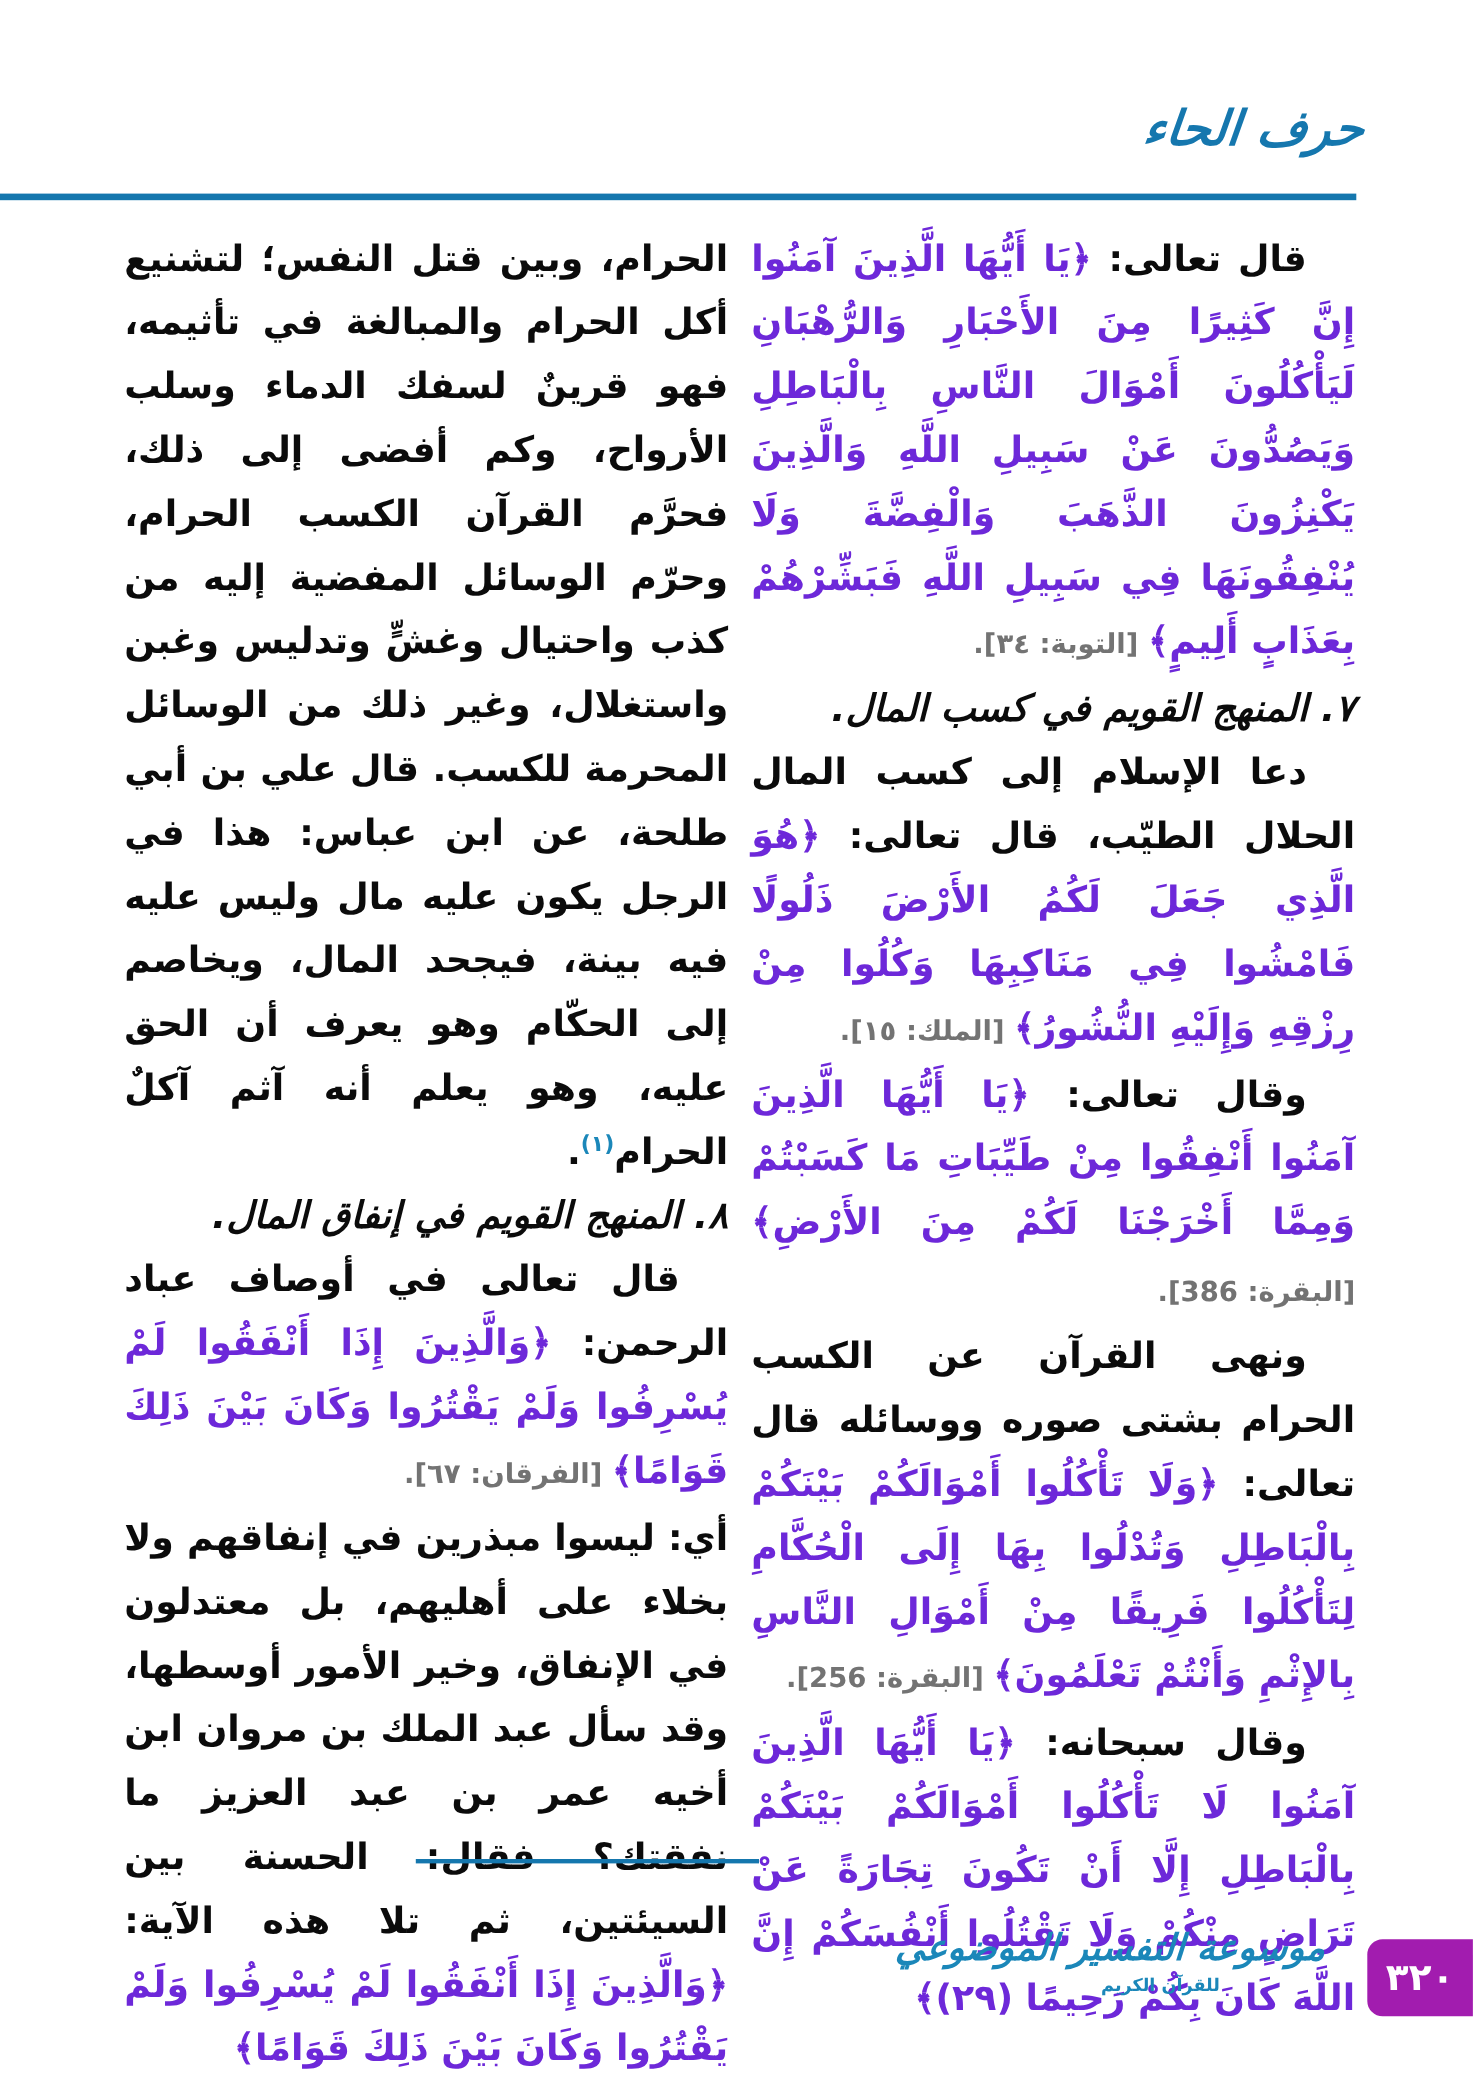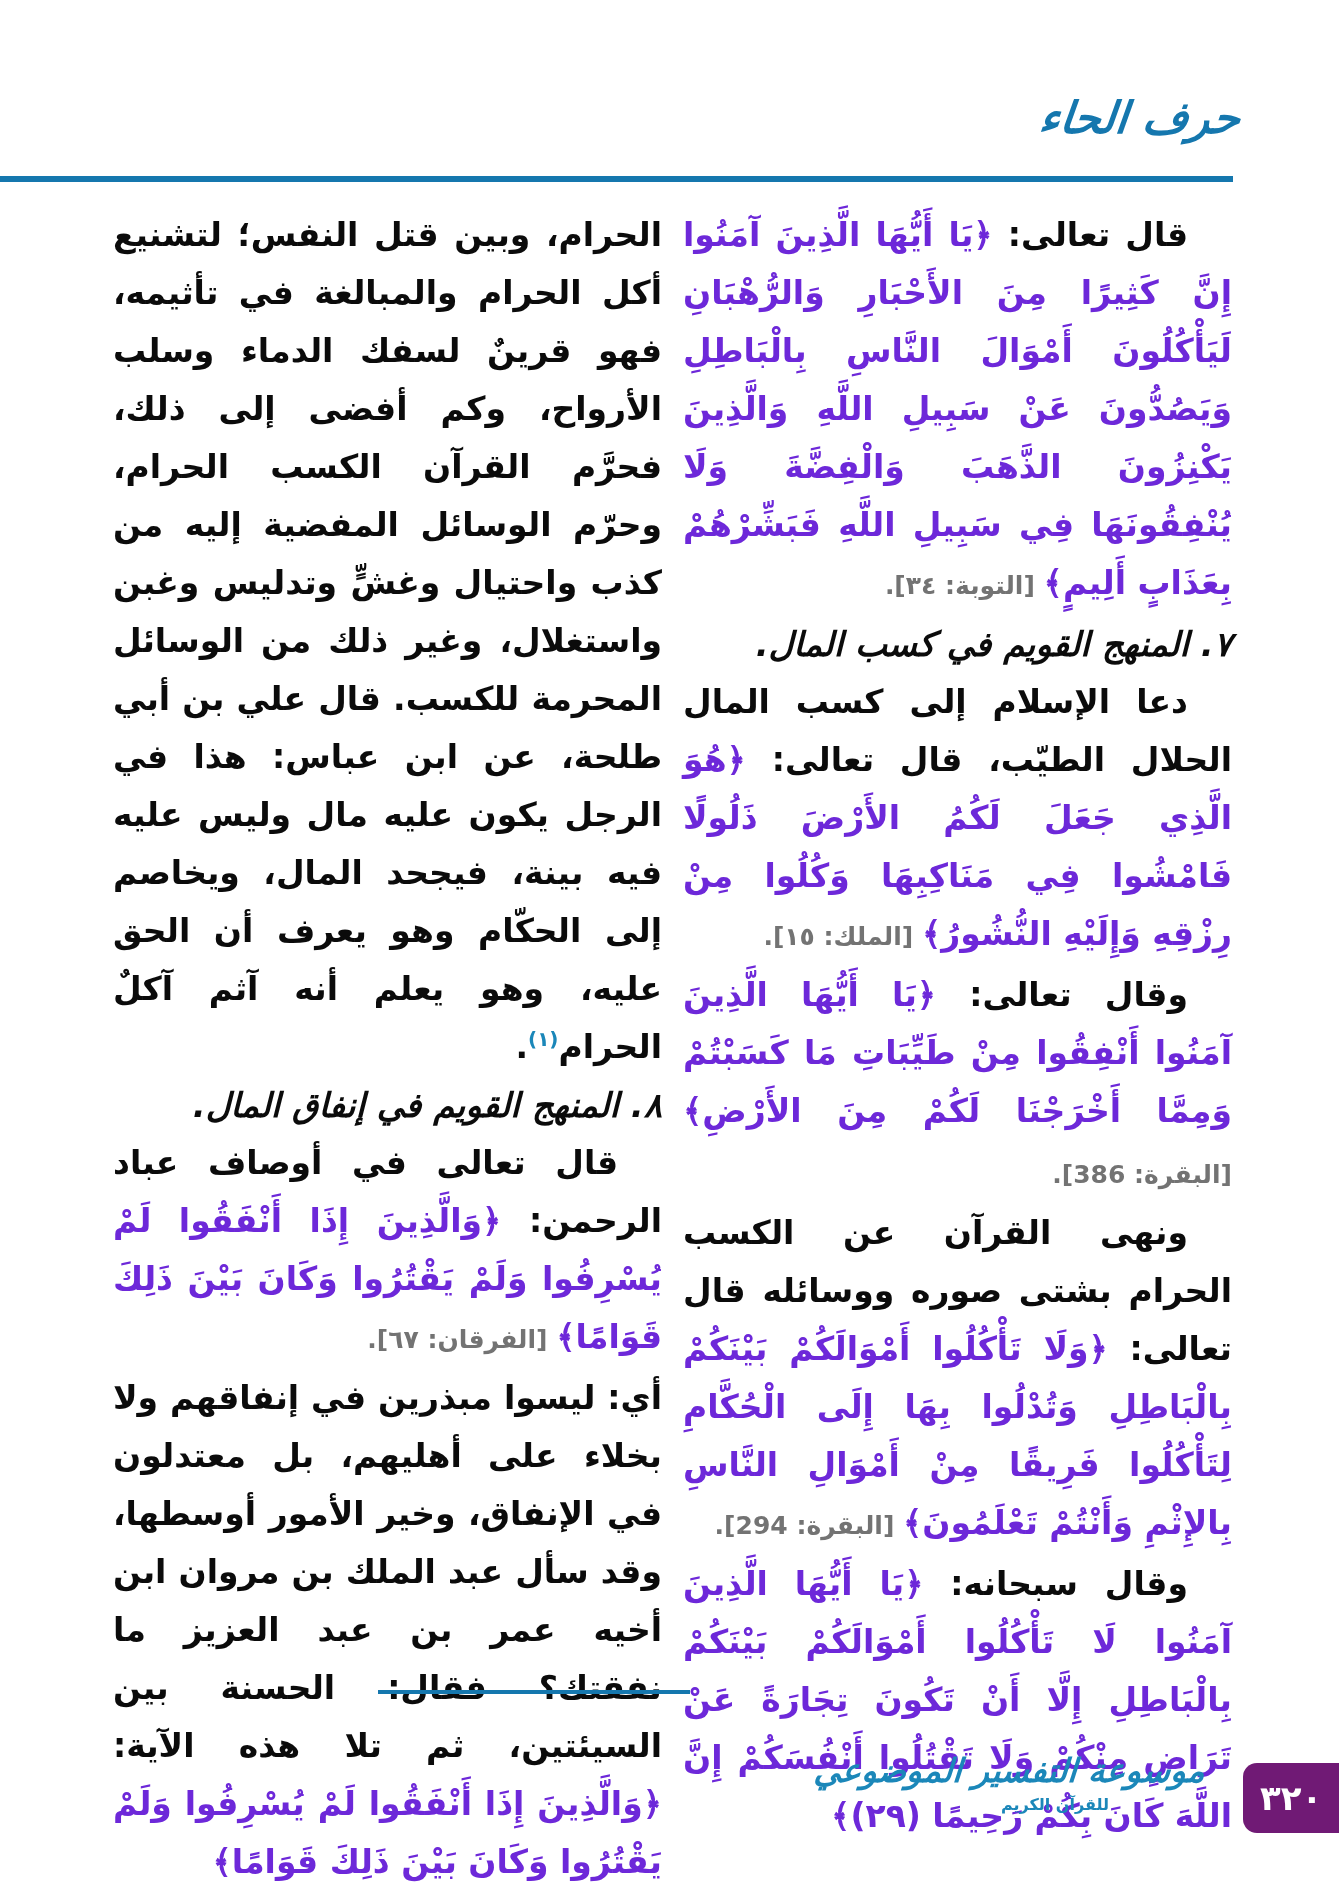--- a/index.html
+++ b/index.html
@@ -121,21 +121,21 @@
     font-size:16px;
     font-weight:bold;
     line-height:30px;
   }
   .page-badge{
     position:absolute;
     left:1243px;
     top:1763px;
     width:96px;
     height:70px;
-    background:#701a75;
+    background:#a21caf;
     border-radius:14px 0 0 14px;
     color:#ffffff;
     font-size:34px;
     font-weight:bold;
     display:flex;
     align-items:center;
     justify-content:center;
     direction:rtl;
   }
 </style>
@@ -145,21 +145,21 @@
 <div class="page">
 
   <div class="header-title">حرف الحاء</div>
   <div class="header-rule"></div>
 
   <div class="col col-right">
     <p class="indent"><span>قال تعالى: </span><span class="quran">﴿يَا أَيُّهَا الَّذِينَ آمَنُوا إِنَّ كَثِيرًا مِنَ الأَحْبَارِ وَالرُّهْبَانِ لَيَأْكُلُونَ أَمْوَالَ النَّاسِ بِالْبَاطِلِ وَيَصُدُّونَ عَنْ سَبِيلِ اللَّهِ وَالَّذِينَ يَكْنِزُونَ الذَّهَبَ وَالْفِضَّةَ وَلَا يُنْفِقُونَهَا فِي سَبِيلِ اللَّهِ فَبَشِّرْهُمْ بِعَذَابٍ أَلِيمٍ﴾</span><span class="ref"> [التوبة: ٣٤].</span></p>
     <p class="heading"><span>٧. المنهج القويم في كسب المال.</span></p>
     <p class="indent"><span>دعا الإسلام إلى كسب المال الحلال الطيّب، قال تعالى: </span><span class="quran">﴿هُوَ الَّذِي جَعَلَ لَكُمُ الأَرْضَ ذَلُولًا فَامْشُوا فِي مَنَاكِبِهَا وَكُلُوا مِنْ رِزْقِهِ وَإِلَيْهِ النُّشُورُ﴾</span><span class="ref"> [الملك: ١٥].</span></p>
     <p class="indent"><span>وقال تعالى: </span><span class="quran">﴿يَا أَيُّهَا الَّذِينَ آمَنُوا أَنْفِقُوا مِنْ طَيِّبَاتِ مَا كَسَبْتُمْ وَمِمَّا أَخْرَجْنَا لَكُمْ مِنَ الأَرْضِ﴾</span><span class="ref"> [البقرة: 386].</span></p>
-    <p class="indent"><span>ونهى القرآن عن الكسب الحرام بشتى صوره ووسائله قال تعالى: </span><span class="quran">﴿وَلَا تَأْكُلُوا أَمْوَالَكُمْ بَيْنَكُمْ بِالْبَاطِلِ وَتُدْلُوا بِهَا إِلَى الْحُكَّامِ لِتَأْكُلُوا فَرِيقًا مِنْ أَمْوَالِ النَّاسِ بِالإِثْمِ وَأَنْتُمْ تَعْلَمُونَ﴾</span><span class="ref"> [البقرة: 294].</span></p>
+    <p class="indent"><span>ونهى القرآن عن الكسب الحرام بشتى صوره ووسائله قال تعالى: </span><span class="quran">﴿وَلَا تَأْكُلُوا أَمْوَالَكُمْ بَيْنَكُمْ بِالْبَاطِلِ وَتُدْلُوا بِهَا إِلَى الْحُكَّامِ لِتَأْكُلُوا فَرِيقًا مِنْ أَمْوَالِ النَّاسِ بِالإِثْمِ وَأَنْتُمْ تَعْلَمُونَ﴾</span><span class="ref"> [البقرة: 256].</span></p>
     <p class="indent"><span>وقال سبحانه: </span><span class="quran">﴿يَا أَيُّهَا الَّذِينَ آمَنُوا لَا تَأْكُلُوا أَمْوَالَكُمْ بَيْنَكُمْ بِالْبَاطِلِ إِلَّا أَنْ تَكُونَ تِجَارَةً عَنْ تَرَاضٍ مِنْكُمْ وَلَا تَقْتُلُوا أَنْفُسَكُمْ إِنَّ اللَّهَ كَانَ بِكُمْ رَحِيمًا (٢٩)﴾</span></p>
 
   </div>
 
   <div class="col col-left">
     <p><span>الحرام، وبين قتل النفس؛ لتشنيع أكل الحرام والمبالغة في تأثيمه، فهو قرينٌ لسفك الدماء وسلب الأرواح، وكم أفضى إلى ذلك، فحرَّم القرآن الكسب الحرام، وحرّم الوسائل المفضية إليه من كذب واحتيال وغشٍّ وتدليس وغبن واستغلال، وغير ذلك من الوسائل المحرمة للكسب. قال علي بن أبي طلحة، عن ابن عباس: هذا في الرجل يكون عليه مال وليس عليه فيه بينة، فيجحد المال، ويخاصم إلى الحكّام وهو يعرف أن الحق عليه، وهو يعلم أنه آثم آكلٌ الحرام</span><span class="fn-ref">(١)</span><span>.</span></p>
     <p class="heading"><span>٨. المنهج القويم في إنفاق المال.</span></p>
     <p class="indent"><span>قال تعالى في أوصاف عباد الرحمن: </span><span class="quran">﴿وَالَّذِينَ إِذَا أَنْفَقُوا لَمْ يُسْرِفُوا وَلَمْ يَقْتُرُوا وَكَانَ بَيْنَ ذَلِكَ قَوَامًا﴾</span><span class="ref"> [الفرقان: ٦٧].</span></p>
     <p><span>أي: ليسوا مبذرين في إنفاقهم ولا بخلاء على أهليهم، بل معتدلون في الإنفاق، وخير الأمور أوسطها، وقد سأل عبد الملك بن مروان ابن أخيه عمر بن عبد العزيز ما نفقتك؟ فقال: الحسنة بين السيئتين، ثم تلا هذه الآية: </span><span class="quran">﴿وَالَّذِينَ إِذَا أَنْفَقُوا لَمْ يُسْرِفُوا وَلَمْ يَقْتُرُوا وَكَانَ بَيْنَ ذَلِكَ قَوَامًا﴾</span></p>
 

